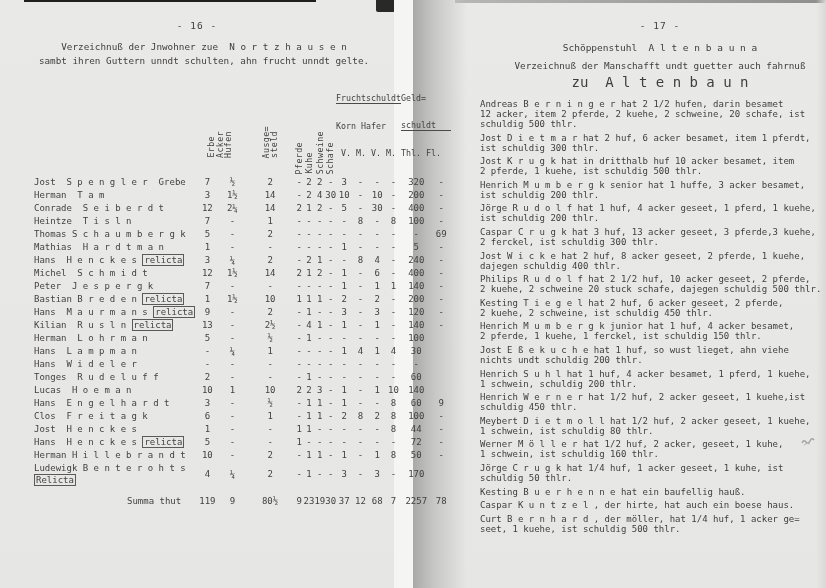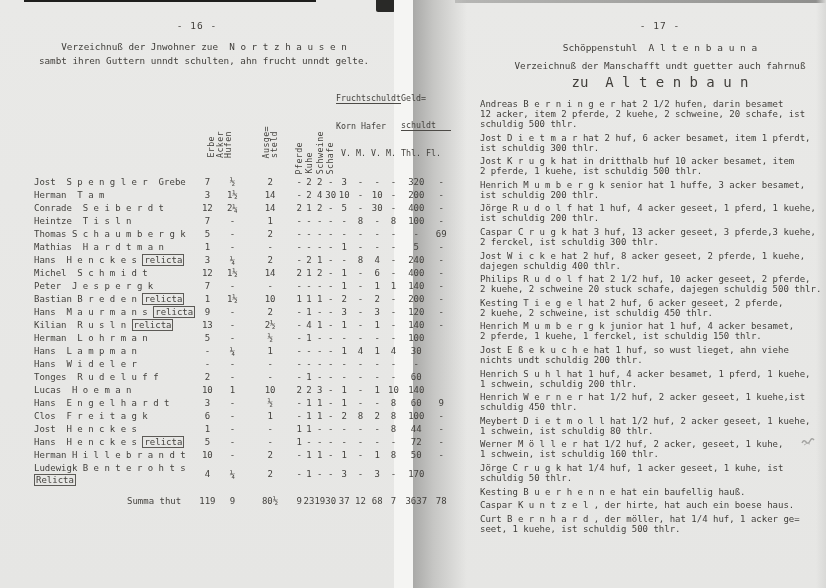--- a/index.html
+++ b/index.html
@@ -502,21 +502,21 @@
           <td>9</td>
           <td>80½</td>
           <td>9</td>
           <td>23</td>
           <td>19</td>
           <td>30</td>
           <td>37</td>
           <td>12</td>
           <td>68</td>
           <td>7</td>
-          <td>3637</td>
+          <td>2257</td>
           <td>78</td>
         </tr>
       </tbody>
   </table>
 </div>
 
 <div class="page page-right">
   <div class="pageno centered">- 17 -</div>
   <div class="rp-title1 centered">Schöppenstuhl  A l t e n b a u n a</div>
   <div class="rp-title2 centered">Verzeichnuß der Manschafft undt guetter auch fahrnuß</div>

